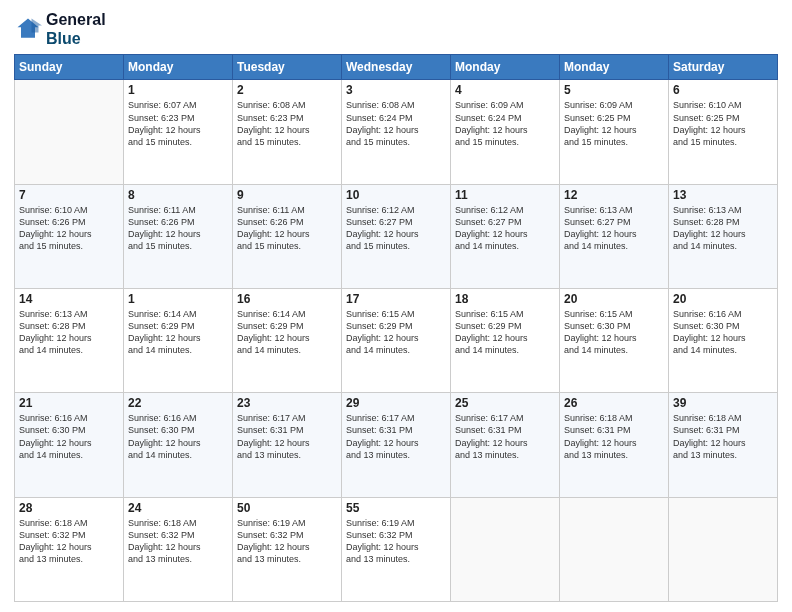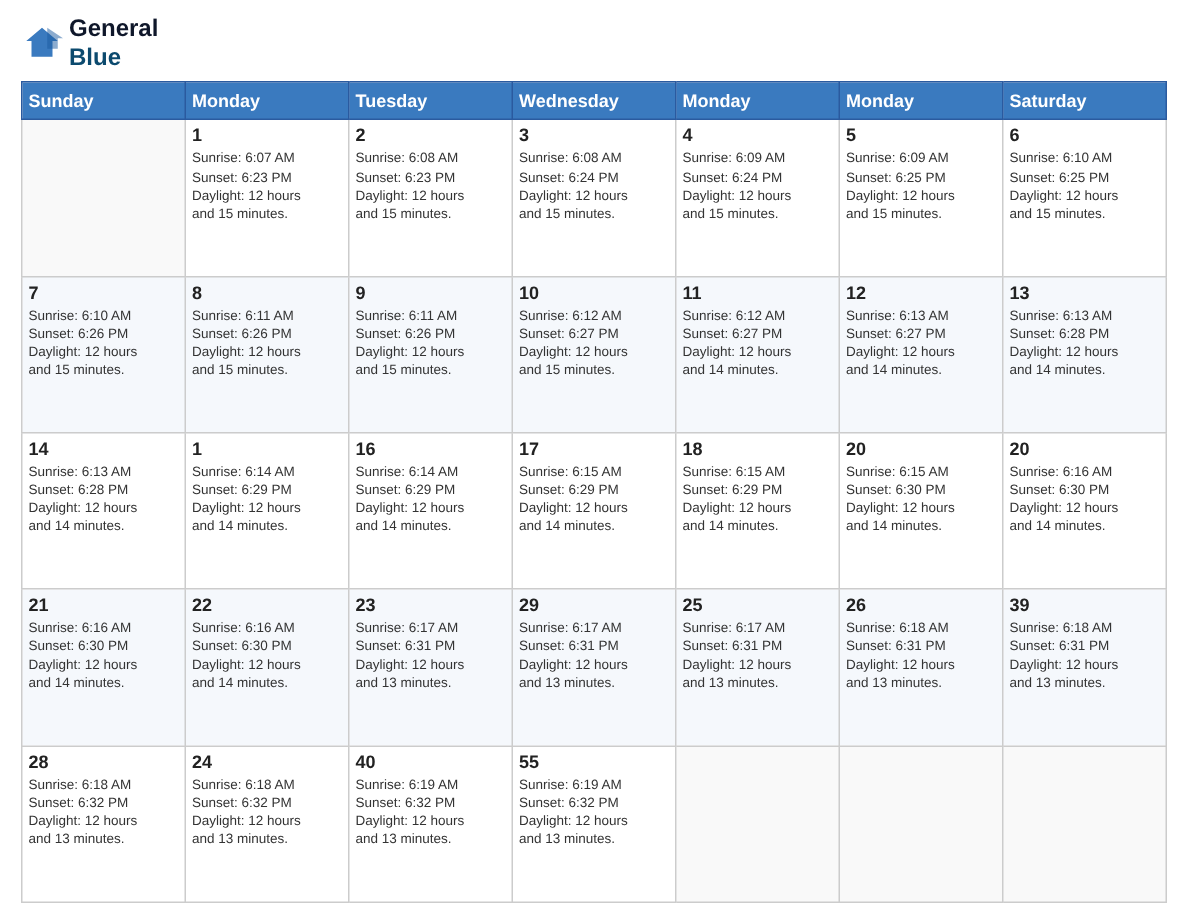--- a/index.html
+++ b/index.html
@@ -330,21 +330,21 @@
 and 13 minutes.</div>
           </td>
           <td>
             <span class="day-num">24</span>
             <div class="day-info" style="white-space: pre-line;">Sunrise: 6:18 AM
 Sunset: 6:32 PM
 Daylight: 12 hours
 and 13 minutes.</div>
           </td>
           <td>
-            <span class="day-num">40</span>
+            <span class="day-num">50</span>
             <div class="day-info" style="white-space: pre-line;">Sunrise: 6:19 AM
 Sunset: 6:32 PM
 Daylight: 12 hours
 and 13 minutes.</div>
           </td>
           <td>
             <span class="day-num">55</span>
             <div class="day-info" style="white-space: pre-line;">Sunrise: 6:19 AM
 Sunset: 6:32 PM
 Daylight: 12 hours

